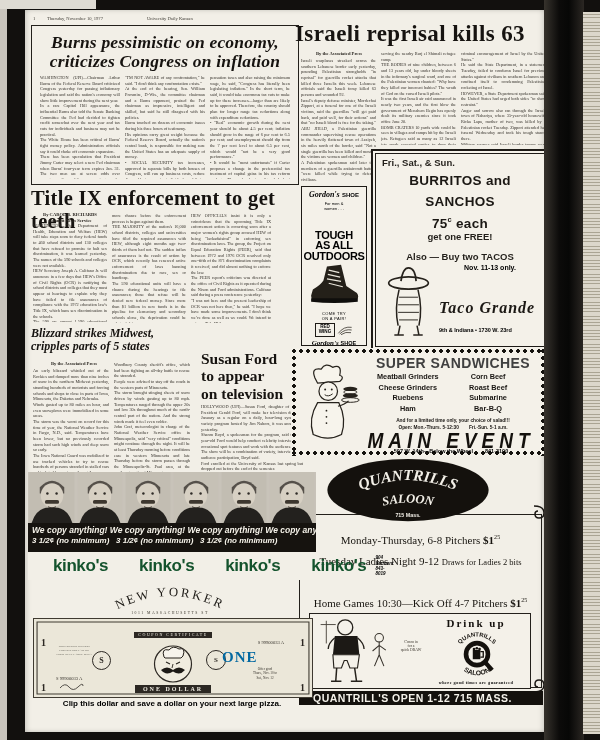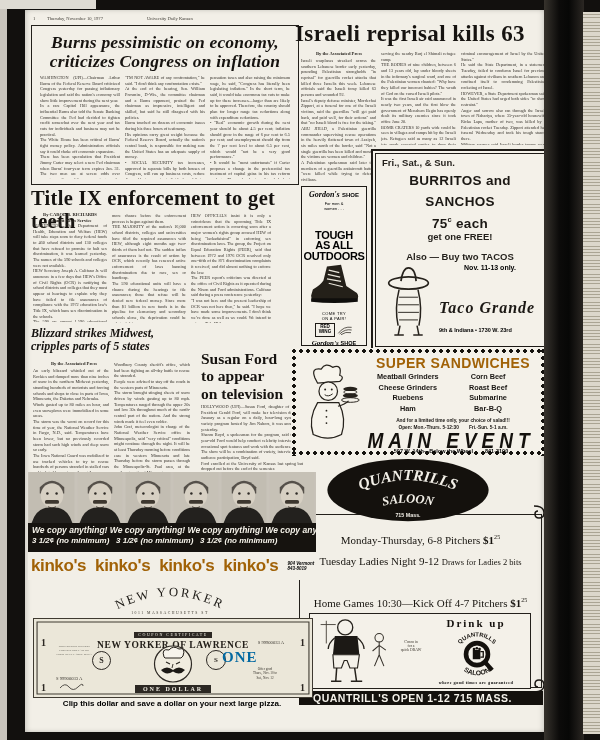--- a/index.html
+++ b/index.html
@@ -39,32 +39,32 @@
   .rw-box{border:1.2px solid #1d1a16;display:inline-block;padding:1px 3px;font-weight:bold;font-size:4.6px;line-height:1.05;}
   
   .taco-outer{border:2px solid #1d1a16;}
   .taco-inner{position:absolute;left:2px;top:2px;right:2px;bottom:2px;border:1px solid #1d1a16;}
   .taco-big{font-weight:bold;font-size:13.5px;letter-spacing:.3px;color:#1b1814;}
   .taco-mid{font-weight:bold;font-size:9.5px;color:#221f1a;}
   .taco-brand{font-style:italic;font-weight:bold;font-size:16px;letter-spacing:1px;color:#1b1814;}
   
   .dots-h{height:6px;background:radial-gradient(circle at 3px 3px,#15130f 1.7px,transparent 2.1px);background-size:7px 6px;}
   .dots-v{width:6px;background:radial-gradient(circle at 3px 3px,#15130f 1.7px,transparent 2.1px);background-size:6px 7px;}
-  .me-h{font-weight:bold;font-size:14px;letter-spacing:.4px;color:#a16207;}
+  .me-h{font-weight:bold;font-size:14px;letter-spacing:.4px;color:#404040;}
   .me-item{font-weight:bold;font-size:7.3px;line-height:1.45;color:#191613;text-align:center;}
   .me-small{font-weight:bold;font-size:4.8px;color:#191613;}
   .me-brand{font-weight:bold;font-style:italic;font-size:19px;letter-spacing:5px;color:#14110d;transform:scaleY(1.15);transform-origin:center;}
   
   .q-serif{font-size:11px;color:#181510;}
   .q-bar{background:#14110d;color:#f4f1e9;font-weight:bold;}
   .q-border{border:1px solid #23201b;}
   sup{font-size:.55em;}
   
   .k-strip{background:#16130f;color:#f6f3ea;font-style:italic;font-weight:bold;}
-  .k-name{font-weight:bold;font-size:17px;letter-spacing:-.4px;color:#a16207;}
+  .k-name{font-weight:bold;font-size:17px;letter-spacing:-.4px;color:#14532d;margin-left:22px;}
   
   .bill{background:#ebe7d9;border:1px solid #3f3a31;
         box-shadow:inset 0 0 0 2.5px #ebe7d9, inset 0 0 0 3.6px #3f3a31;}
   .bill-chip{background:#2c2823;color:#efece2;font-size:4px;letter-spacing:1.5px;padding:.5px 4px;display:inline-block;}
   .bill-title{font-weight:bold;font-size:9.5px;letter-spacing:.6px;color:#24201a;}
   .bill-one{font-size:10px;font-weight:bold;color:#2c2823;}
   .seal{border:1.1px solid #2c2823;border-radius:50%;display:flex;align-items:center;justify-content:center;font-weight:bold;color:#2c2823;}
 </style>
 </head>
 <body>
@@ -407,21 +407,20 @@
       <text font-size="15" letter-spacing="3" fill="#1d1a16" font-family="Liberation Serif,serif" text-anchor="middle">
         <textPath href="#nyarc" startOffset="50%">NEW YORKER</textPath>
       </text>
     </svg>
     <div class="abs ctr" style="left:55px;top:601px;width:180px;font-size:3.8px;letter-spacing:1.5px;color:#3c382f;">1011 MASSACHUSETTS ST</div>
 
     <div class="abs bill" style="left:8px;top:608px;width:278px;height:78px;">
       <div class="ctr" style="margin-top:3px;">
         <span class="bill-chip">COUPON CERTIFICATE</span>
       </div>
-      <div class="bill-title ctr">NEW YORKER OF LAWRENCE</div>
       <div class="abs bill-one" style="left:7px;top:18px;">1</div>
       <div class="abs bill-one" style="right:7px;top:18px;">1</div>
       <div class="abs bill-one" style="left:7px;bottom:4px;">1</div>
       <div class="abs bill-one" style="right:7px;bottom:4px;">1</div>
       <div class="abs" style="left:22px;top:26px;width:36px;font-size:2.9px;color:#43403a;text-align:center;line-height:1.3;">THIS COUPON IS GOOD FOR ONE DOLLAR ON YOUR NEXT LARGE PIZZA</div>
       <div class="abs seal" style="left:58px;top:32px;width:17px;height:17px;font-size:8px;">S</div>
       <svg class="abs" style="left:119px;top:25px;" width="40" height="40" viewBox="0 0 40 40">
         <ellipse cx="20" cy="20" rx="18.5" ry="18" fill="#f0ecdf" stroke="#2c2823" stroke-width="1.2"></ellipse>
         <path d="M11 13 Q8 4 16 6 Q20 1 26 5 Q33 3 30 12 L28 14 L12 14 Z" fill="#f7f4ec" stroke="#26221c" stroke-width="1"></path>
         <path d="M13 18 L17 20 M27 18 L23 20" stroke="#26221c" stroke-width="1.1"></path>

